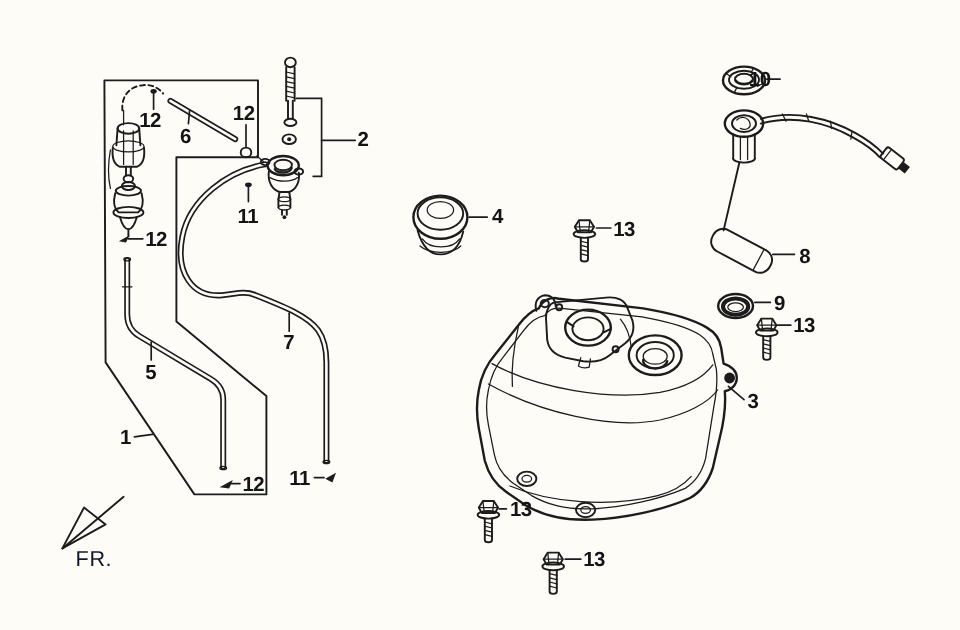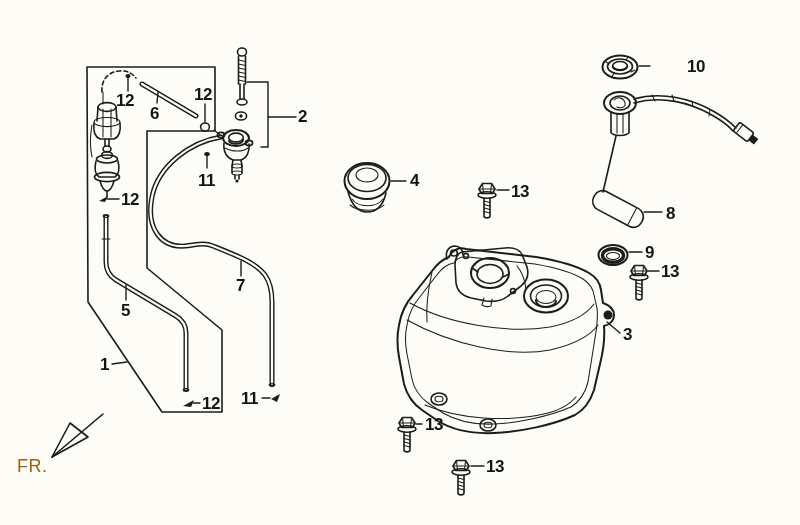--- a/index.html
+++ b/index.html
@@ -8,21 +8,21 @@
     background:#fdfcf7;overflow:hidden;
     font-family:"Liberation Sans", sans-serif;
   }
   .stage svg{position:absolute;left:0;top:0;}
   .callout{
     position:absolute;font:700 17px "Liberation Sans",sans-serif;
     color:#141414;letter-spacing:-0.4px;white-space:nowrap;line-height:1;
   }
   .fr-marker{
     position:absolute;font:400 18px "Liberation Sans",sans-serif;
-    color:#a16207;letter-spacing:0.5px;line-height:1;
+    color:#0f172a;letter-spacing:0.5px;line-height:1;margin-left:46px;
   }
   
   .ln{fill:none;stroke:#1c1c1c;stroke-width:1.6;stroke-linecap:round;stroke-linejoin:round}
   .ln2{fill:none;stroke:#1c1c1c;stroke-width:2;stroke-linecap:round;stroke-linejoin:round}
   .lnt{fill:none;stroke:#1c1c1c;stroke-width:1.05;stroke-linecap:round;stroke-linejoin:round}
   .lead{fill:none;stroke:#1c1c1c;stroke-width:1.4;stroke-linecap:round}
   .tout{fill:none;stroke:#1c1c1c;stroke-width:5;stroke-linecap:round;stroke-linejoin:round}
   .tin{fill:none;stroke:#fdfcf7;stroke-width:2.2;stroke-linecap:round;stroke-linejoin:round}
   .fl{fill:#1c1c1c;stroke:none}
   .dash{stroke-dasharray:4 3}
@@ -265,21 +265,21 @@
 
 <div class="callout" style="left:100px;top:356px">1</div>
 <div class="callout" style="left:298px;top:108px">2</div>
 <div class="callout" style="left:623px;top:326px">3</div>
 <div class="callout" style="left:410px;top:172px">4</div>
 <div class="callout" style="left:121px;top:302px">5</div>
 <div class="callout" style="left:150px;top:105px">6</div>
 <div class="callout" style="left:236px;top:277px">7</div>
 <div class="callout" style="left:666px;top:205px">8</div>
 <div class="callout" style="left:645px;top:244px">9</div>
-<div class="callout" style="left:687px;top:58px">10</div>
+<div class="callout" style="left:624px;top:58px">10</div>
 <div class="callout" style="left:198px;top:172px">11</div>
 <div class="callout" style="left:241px;top:390px">11</div>
 <div class="callout" style="left:116px;top:92px">12</div>
 <div class="callout" style="left:194px;top:86px">12</div>
 <div class="callout" style="left:121px;top:191px">12</div>
 <div class="callout" style="left:202px;top:395px">12</div>
 <div class="callout" style="left:511px;top:183px">13</div>
 <div class="callout" style="left:661px;top:263px">13</div>
 <div class="callout" style="left:425px;top:416px">13</div>
 <div class="callout" style="left:486px;top:458px">13</div>

